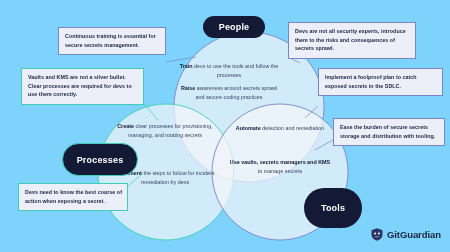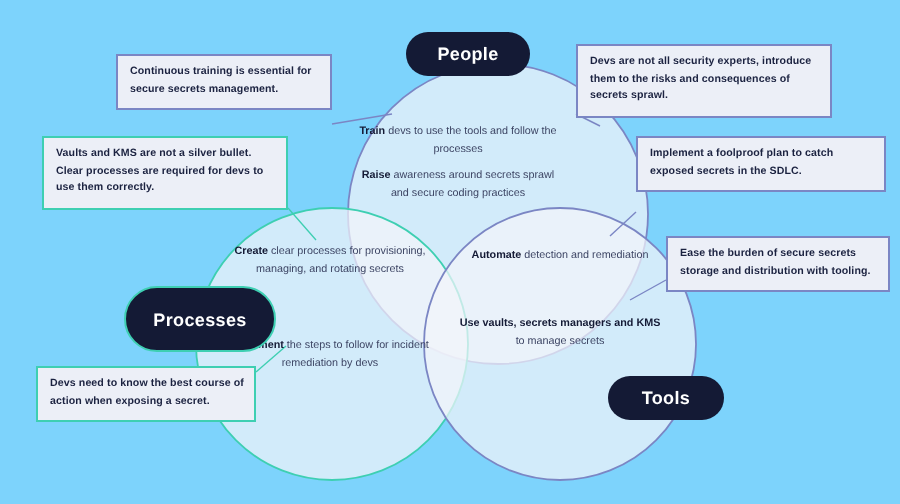--- a/index.html
+++ b/index.html
@@ -46,21 +46,21 @@
     font-weight: 700;
     letter-spacing: 0.02em;
     display: flex;
     align-items: center;
     justify-content: center;
     z-index: 6;
   }
   .pill.teal { border: 1.3px solid #3ecfb2; }
   .p-people    { left: 203px; top: 16px;  width: 62px; height: 22px; }
   .p-processes { left: 62px;  top: 143px; width: 76px; height: 33px; }
-  .p-tools     { left: 304px; top: 188px; width: 58px; height: 22px; }
+  .p-tools     { left: 304px; top: 188px; width: 58px; height: 40px; }
 
   .circle-text {
     position: absolute;
     text-align: center;
     font-size: 5.4px;
     line-height: 1.72;
     color: #3d4564;
     z-index: 4;
   }
   .circle-text b { color: #141a35; font-weight: 700; }
@@ -129,14 +129,23 @@
   <div class="pill p-processes teal">Processes</div>
   <div class="pill p-tools">Tools</div>
 
   <div class="callout c-train">Continuous training is essential for secure secrets management.</div>
   <div class="callout c-vaults teal">Vaults and KMS are not a silver bullet. Clear processes are required for devs to use them correctly.</div>
   <div class="callout c-devs">Devs are not all security experts, introduce them to the risks and consequences of secrets sprawl.</div>
   <div class="callout c-impl">Implement a foolproof plan to catch exposed secrets in the SDLC.</div>
   <div class="callout c-ease">Ease the burden of secure secrets storage and distribution with tooling.</div>
   <div class="callout c-know teal">Devs need to know the best course of action when exposing a secret.</div>
 
+  <div class="brand">
+    <svg width="12" height="13" viewBox="0 0 24 26">
+      <path d="M12 0.6 L23 4.5 V13 C23 19.4 18.4 23.6 12 25.4 C5.6 23.6 1 19.4 1 13 V4.5 Z" fill="#2b3566"></path>
+      <circle cx="8.2" cy="11" r="2.1" fill="#ffffff"></circle>
+      <circle cx="15.8" cy="11" r="2.1" fill="#ffffff"></circle>
+      <path d="M7.5 16.5 Q12 20 16.5 16.5 Q12 18.2 7.5 16.5 Z" fill="#ffffff"></path>
+    </svg>
+    <span class="brand-name">GitGuardian</span>
+  </div>
 
 </div>
 
 </body></html>

